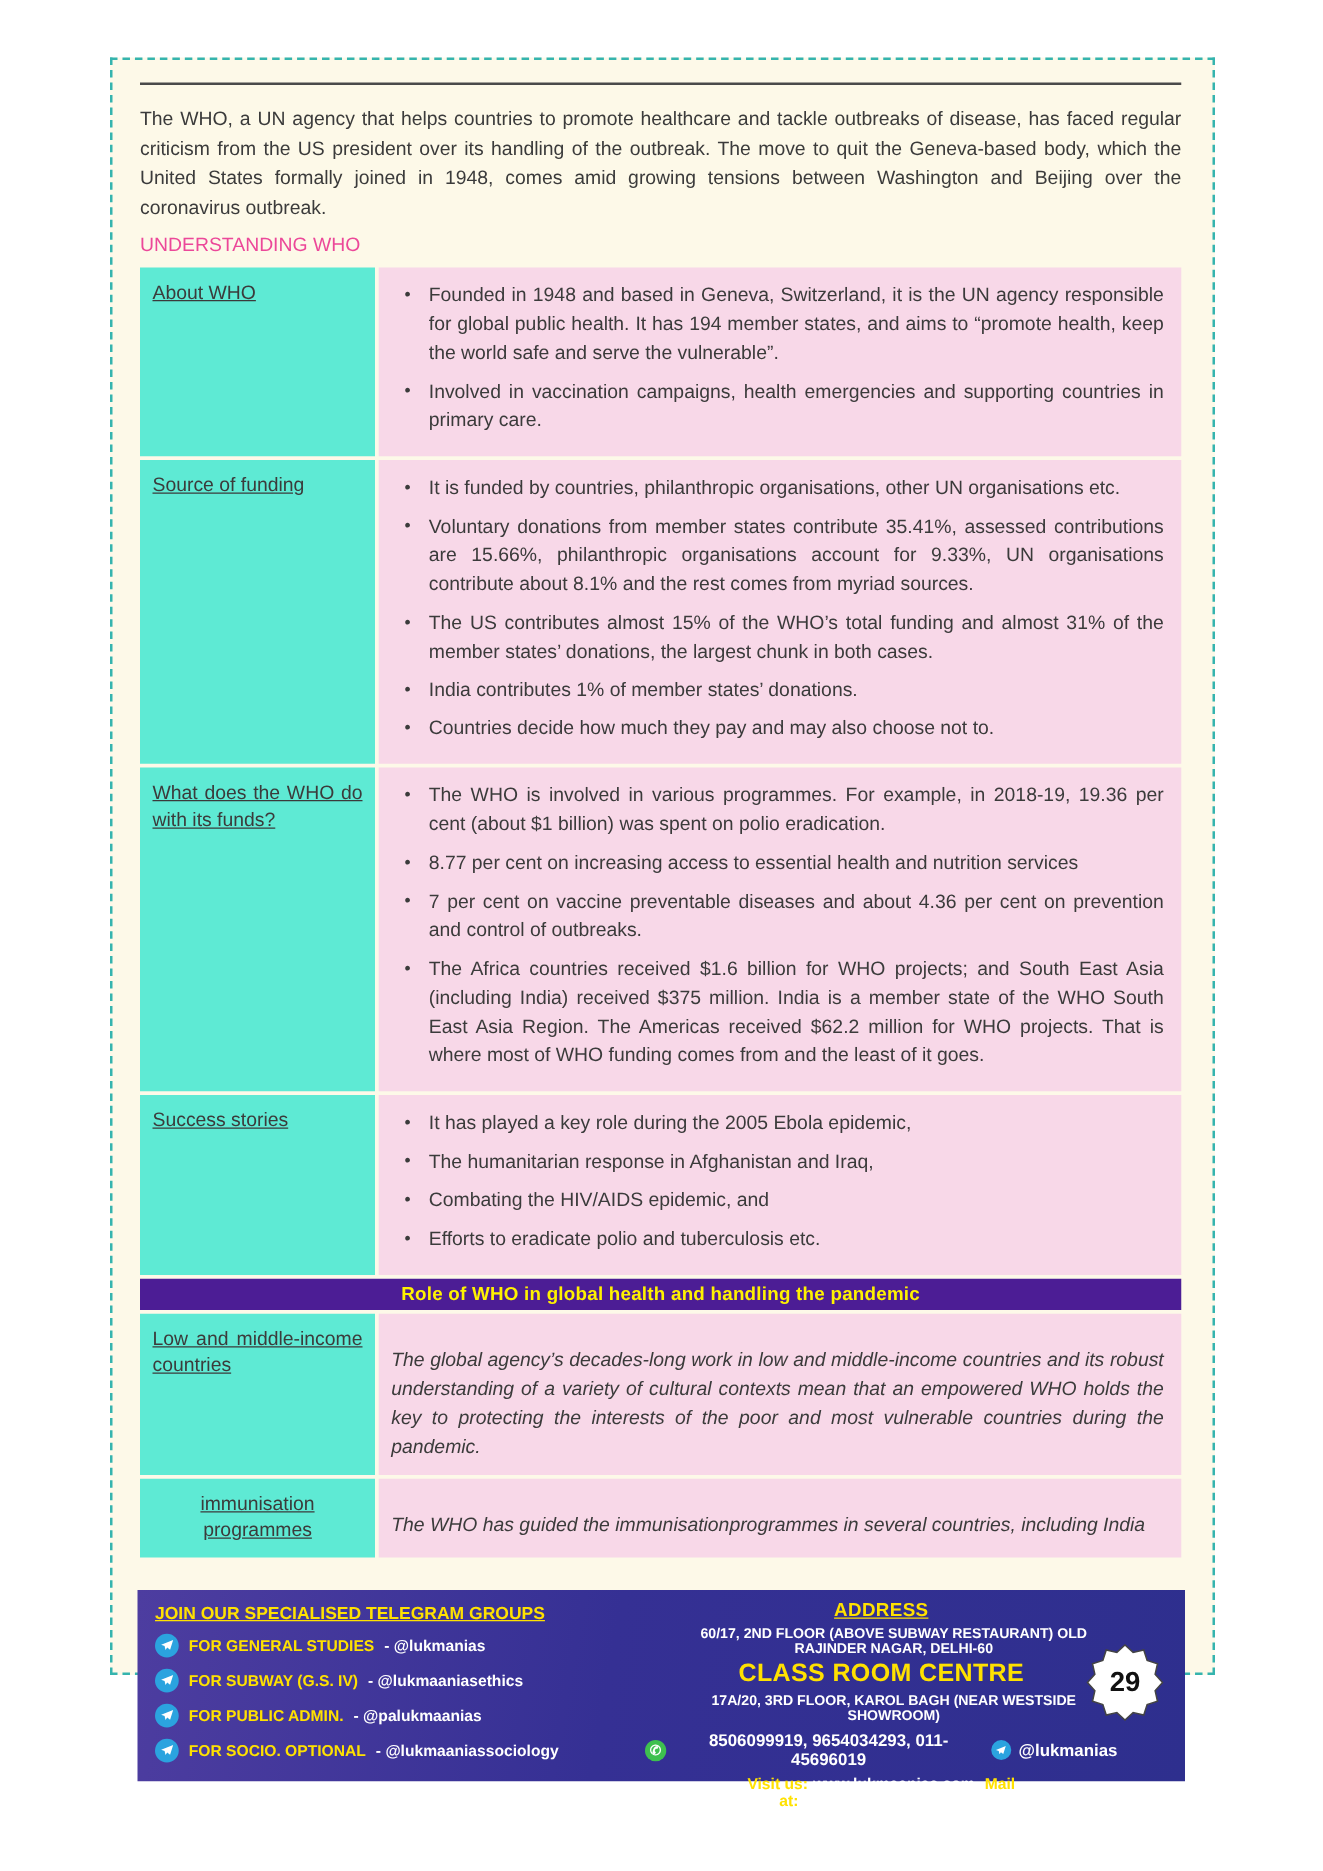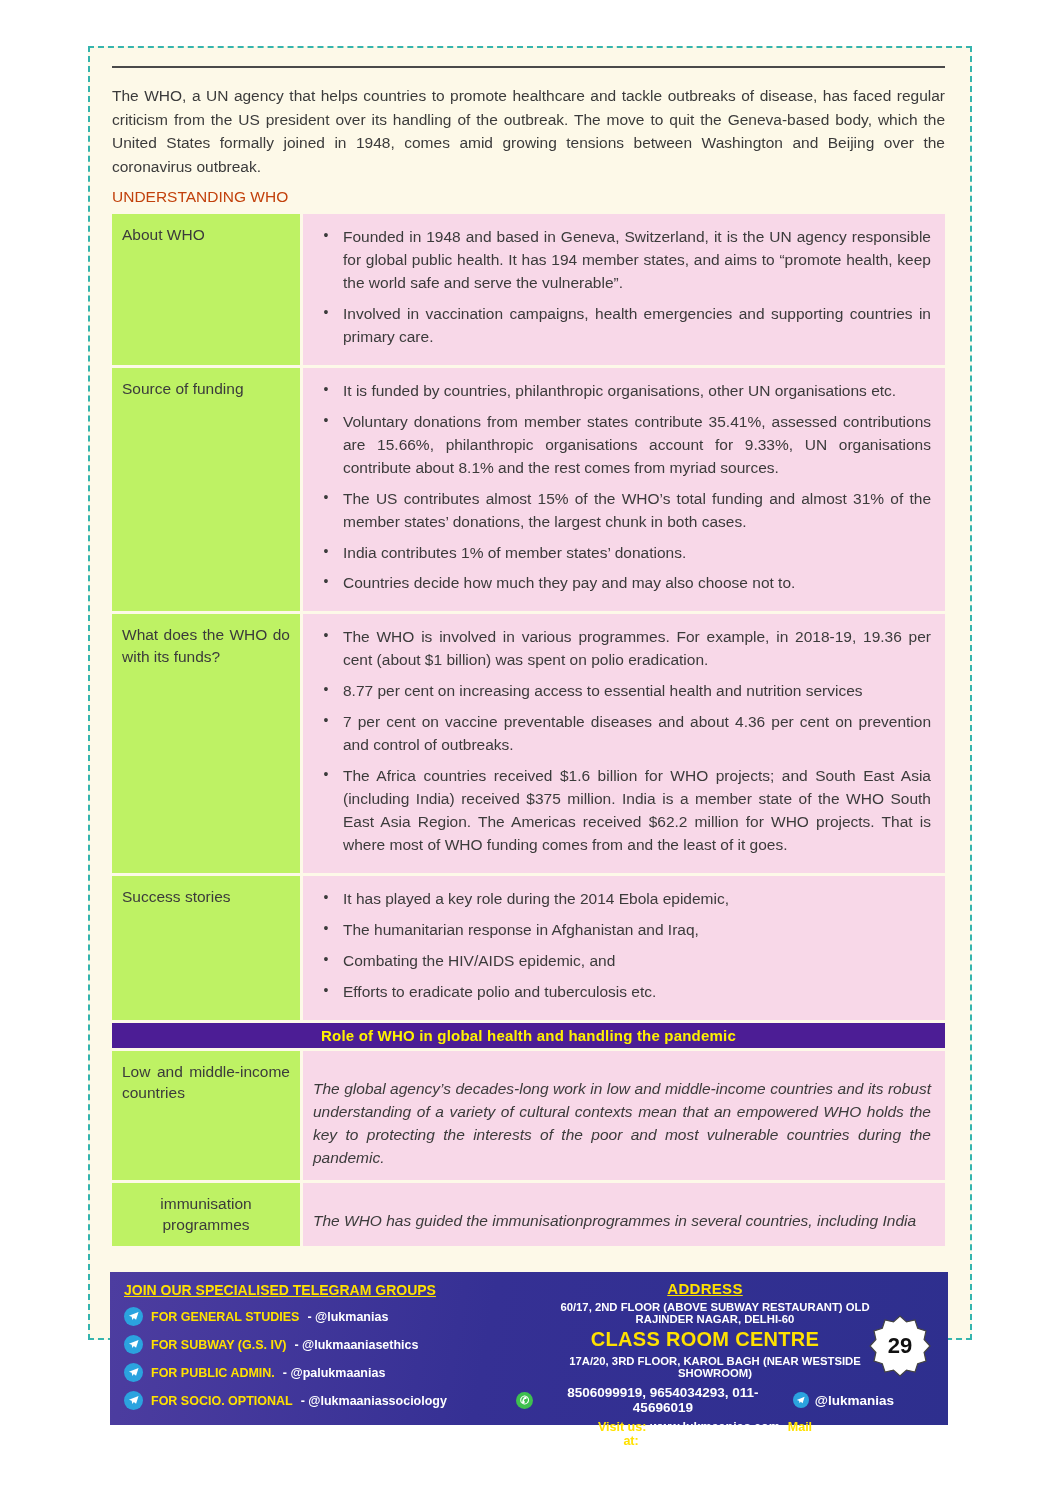--- a/index.html
+++ b/index.html
@@ -12,24 +12,24 @@
     border:2px dashed #35b4ae; background:#fdf9e8; box-sizing:border-box;
   }
   .content { position:absolute; left:112px; top:58px; width:833px; }
 
   .header { display:flex; justify-content:space-between; align-items:baseline; }
   .brand { font-family:"DejaVu Serif", serif; font-weight:bold; font-size:17px; color:#c0106f; letter-spacing:0.6px; }
   .series { font-weight:bold; font-size:15px; color:#e6007e; letter-spacing:0.2px; }
   .header-rule { border-bottom:2px solid #4a4a4a; margin-top:8px; }
 
   .intro { margin:16px 0 0 0; font-size:15.5px; line-height:1.52; color:#3b3b3b; text-align:justify; }
-  .section-heading { margin-top:10px; font-size:15.5px; color:#c2410c; }
+  .section-heading { margin-top:10px; font-size:15.5px; color:#ec4899; }
 
   .who-table { margin-top:8px; display:grid; grid-template-columns:188px 1fr; gap:3px; }
-  .tl { background:#bef264; padding:10px 10px; font-size:15.5px; color:#3b3b3b; line-height:1.4; text-align:justify; box-sizing:border-box; }
+  .tl { background:#5eead4; padding:10px 10px; font-size:15.5px; color:#3b3b3b; line-height:1.4; text-align:justify; box-sizing:border-box;text-decoration:underline; }
   .tl.center { text-align:center; padding-left:18px; padding-right:18px; }
   .tc { background:#f8d8e8; padding:4px 14px 8px 6px; box-sizing:border-box; }
   .tc.plain { padding:26px 14px 10px 10px;font-style:italic; }
 
   .bl { display:flex; margin:8px 0; }
   .bdot { flex:0 0 34px; width:34px; text-align:center; color:#3b3b3b; font-size:14px; padding-top:1px; }
   .btx { flex:1; font-size:15.5px; line-height:1.48; color:#3b3b3b; text-align:justify; }
 
   .banner { grid-column:1 / -1; background:#4c1d95; color:#fff200; font-weight:bold; font-size:15px; text-align:center; padding:4px 0; letter-spacing:0.2px; }
   .ptext { margin:0; font-size:15.5px; line-height:1.5; color:#3b3b3b; text-align:justify; }
@@ -149,21 +149,21 @@
             </div>
           </div>
       </div>
 
       <div class="tl">Success stories</div>
       <div class="tc">
         <div>
 
             <div class="bl">
               <span class="bdot">•</span>
-              <span class="btx">It has played a key role during the 2014 Ebola epidemic,</span>
+              <span class="btx">It has played a key role during the 2005 Ebola epidemic,</span>
             </div>
 
             <div class="bl">
               <span class="bdot">•</span>
               <span class="btx">The humanitarian response in Afghanistan and Iraq,</span>
             </div>
 
             <div class="bl">
               <span class="bdot">•</span>
               <span class="btx">Combating the HIV/AIDS epidemic, and</span>

